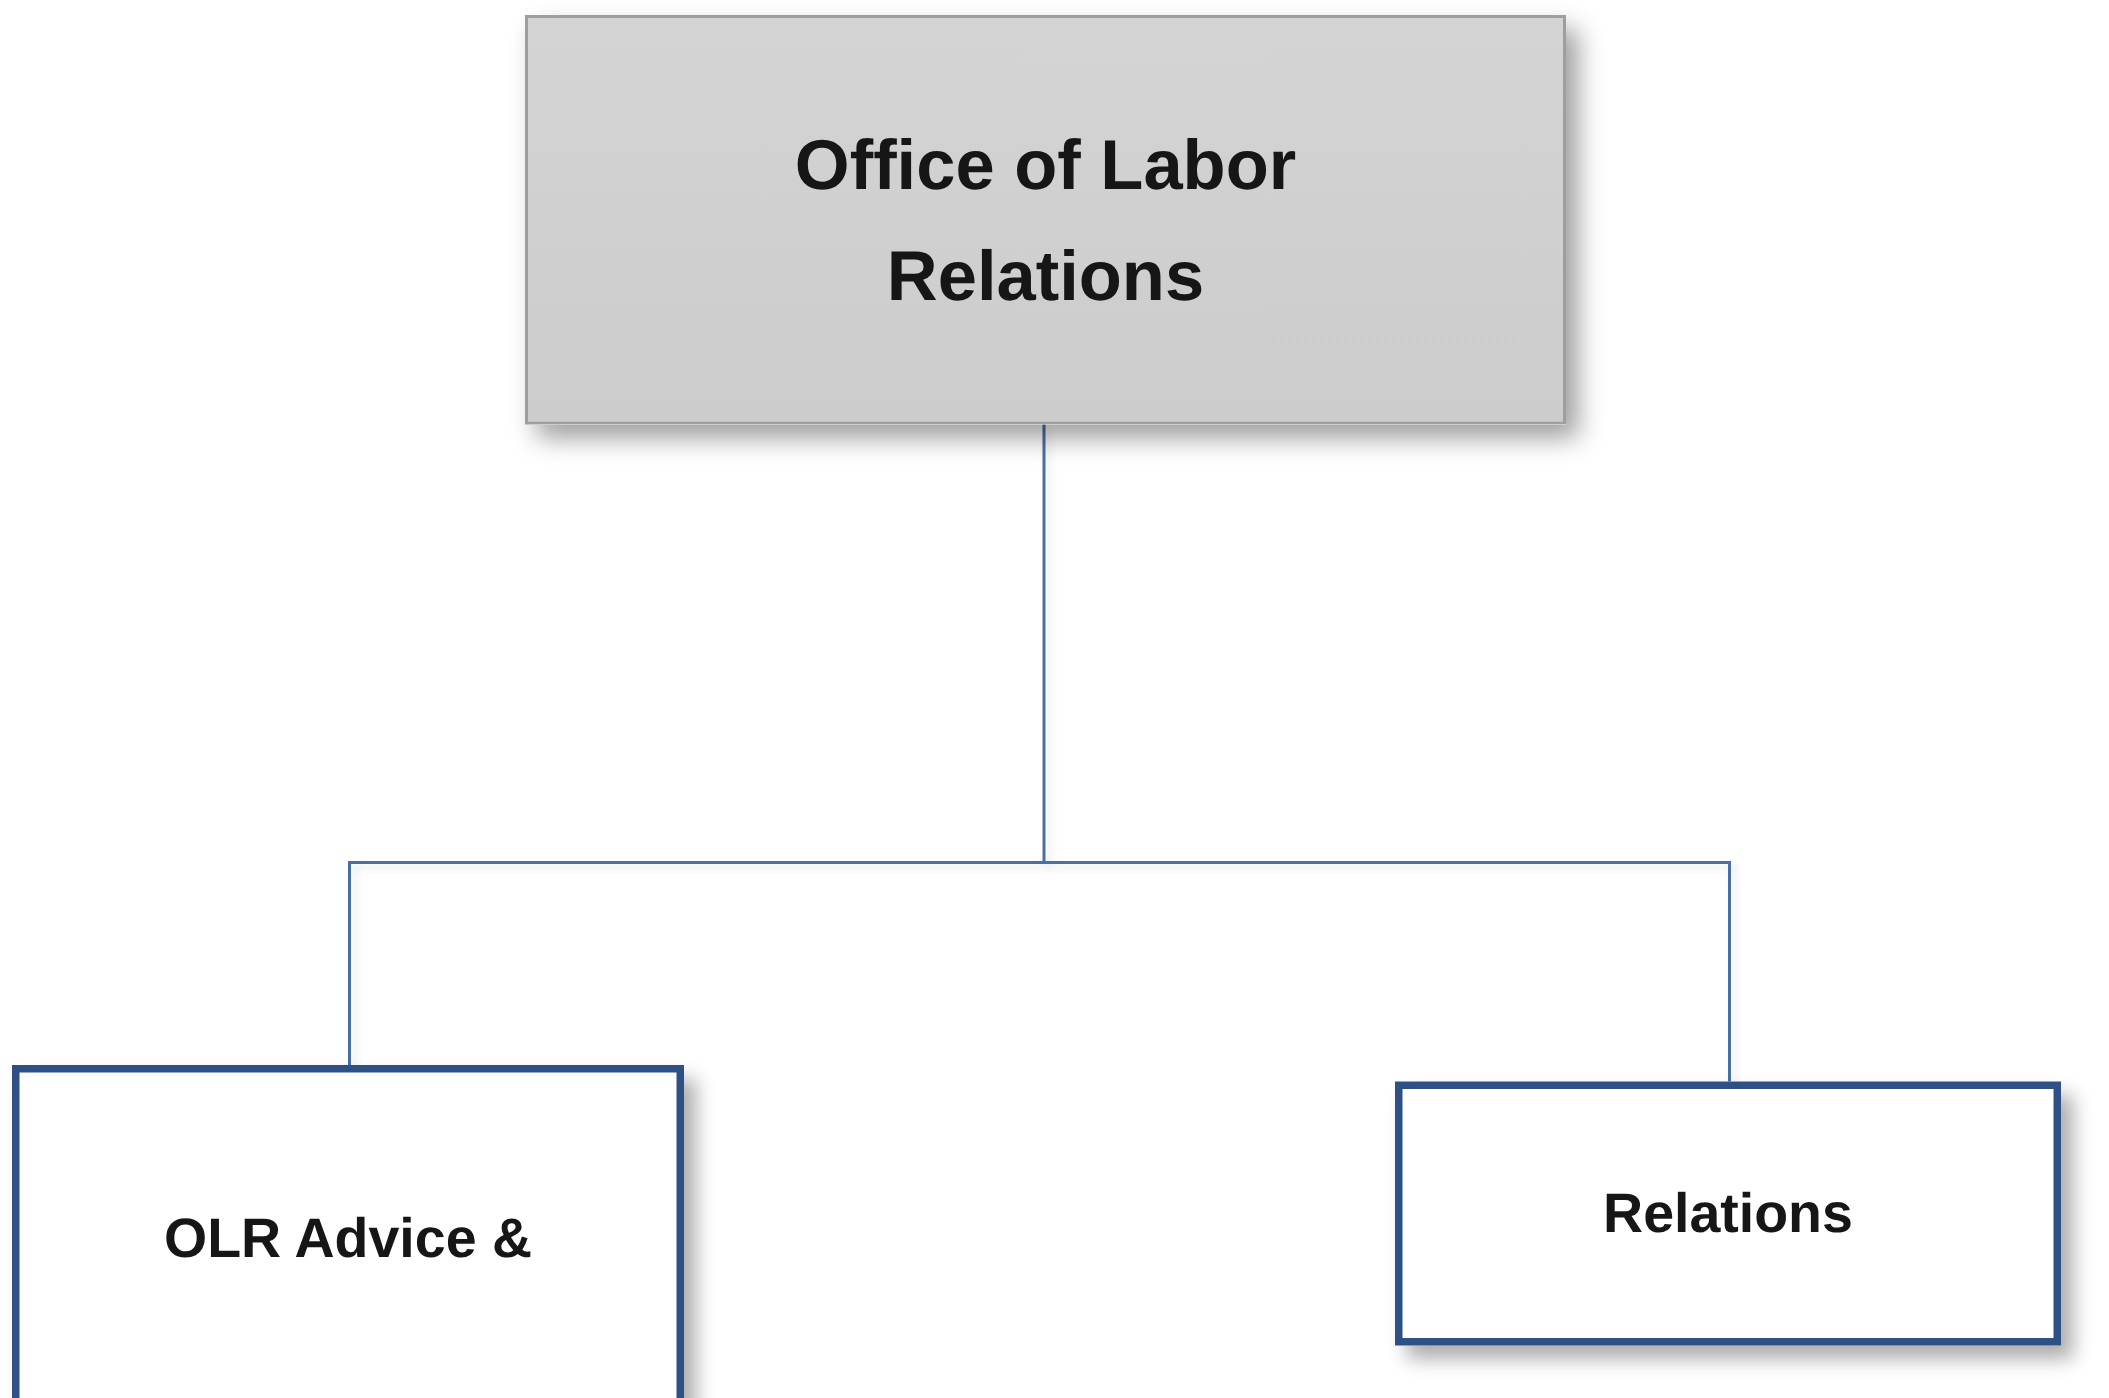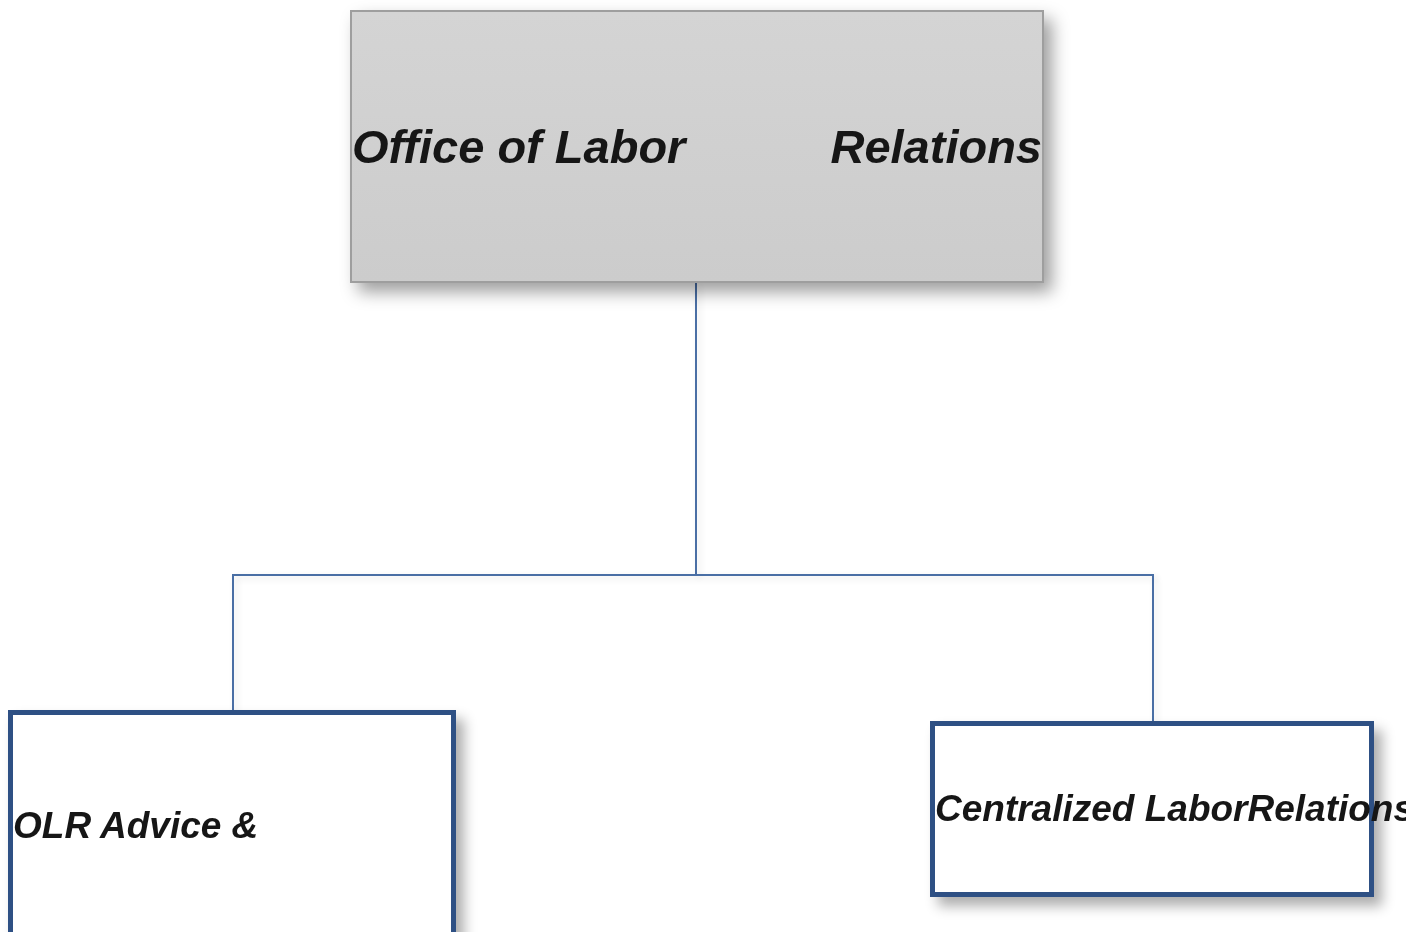--- a/index.html
+++ b/index.html
@@ -17,27 +17,26 @@
     position:relative;
     width:1406px;
     height:932px;
     background:#ffffff;
     overflow:hidden;
     font-family:"Liberation Sans","DejaVu Sans",sans-serif;
   }
   .node{
     position:absolute;
     display:flex;
-    flex-direction:row;
+    flex-direction:column;
     align-items:center;
-    justify-content:space-between;
+    justify-content:center;
     text-align:center;
     color:var(--text);
     font-weight:700;
-    font-style:italic;
   }
   .node-root{
     left:350px; top:10px;
     width:694px; height:273px;
     background:linear-gradient(180deg,var(--root-fill-top) 0%,var(--root-fill-bottom) 100%);
     border:2px solid var(--root-border);
     box-shadow:8px 9px 16px rgba(0,0,0,0.38);
     font-size:47px;
     line-height:74px;
   }
@@ -80,17 +79,16 @@
   <div class="node node-root">
     <span class="line">Office of Labor</span>
     <span class="line">Relations</span>
   </div>
 
   <div class="node node-child node-child-left">
     <span class="line">OLR Advice &amp;</span>
   </div>
 
   <div class="node node-child node-child-right">
-    <span class="line">Centralized Labor</span>
     <span class="line">Relations</span>
   </div>
 
 </div>
 
 </body></html>

